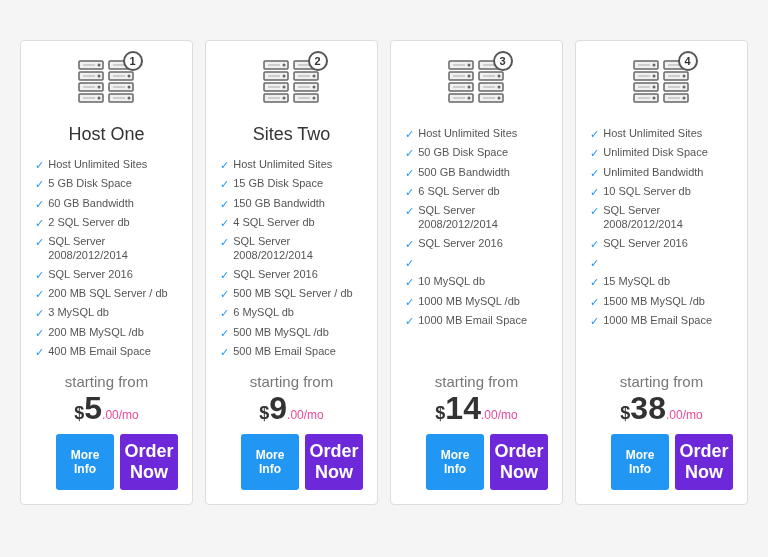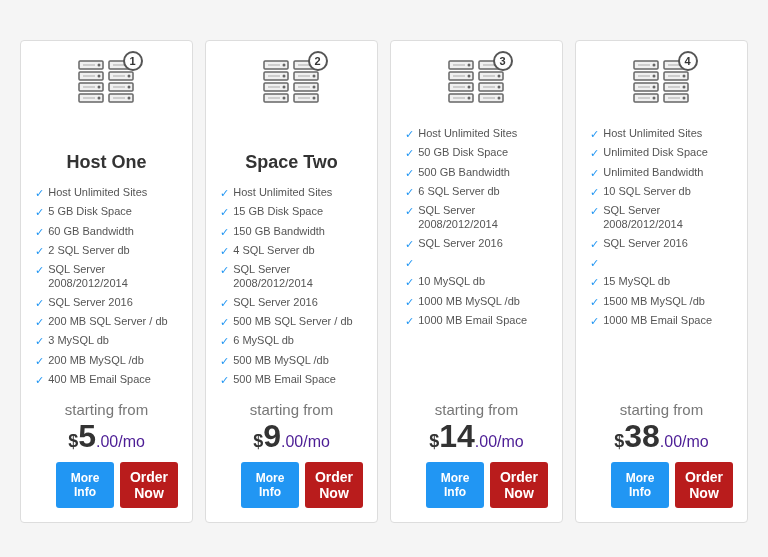--- a/index.html
+++ b/index.html
@@ -46,24 +46,23 @@
       background: #fff;
       display: flex;
       align-items: center;
       justify-content: center;
       font-size: 11px;
       font-weight: bold;
       color: #333;
     }
     .plan-name {
       font-size: 18px;
-      font-weight: bold;
+      font-weight: normal;
       color: #333;
       margin-bottom: 10px;
-      margin-top: 28px;
     }
     .features {
       list-style: none;
       width: 100%;
       margin-bottom: 12px;
       flex: 1;
     }
     .features li {
       font-size: 11px;
       color: #555;
@@ -98,22 +97,22 @@
       font-weight: bold;
       color: #333;
     }
     .price-main {
       font-size: 32px;
       font-weight: bold;
       color: #333;
       line-height: 1;
     }
     .price-cents {
-      font-size: 16px;
-      color: #4c1d95;
+      font-size: 12px;
+      color: #ec4899;
       text-align: right;
     }
     .buttons {
       display: flex;
       gap: 6px;
       width: 100%;
       padding-left: 21px;
     }
     .btn-more-info {
       flex: 1;
@@ -123,25 +122,25 @@
       border: none;
       border-radius: 3px;
       font-size: 12px;
       font-weight: bold;
       cursor: pointer;
       text-align: center;
     }
     .btn-order-now {
       flex: 1;
       padding: 7px 4px;
-      background: #b91c1c;
+      background: #6d28d9;
       color: #fff;
       border: none;
       border-radius: 3px;
-      font-size: 14px;
+      font-size: 18px;
       font-weight: bold;
       cursor: pointer;
       text-align: center;
     }
 
     
     .server-svg rect { fill: none; stroke: #555; stroke-width: 1.5; }
     .server-svg line { stroke: #555; stroke-width: 1; }
     .server-svg circle { fill: #555; }
   </style>
@@ -287,21 +286,21 @@
     <rect x="32" y="26" width="24" height="8" rx="1" style="fill:#f0f0f0;stroke:#666;stroke-width:1.5"></rect>
     <circle cx="52" cy="30" r="1.5" style="fill:#666"></circle>
     <line x1="36" y1="30" x2="48" y2="30" style="stroke:#aaa;stroke-width:1"></line>
 
     <rect x="32" y="37" width="24" height="8" rx="1" style="fill:#f0f0f0;stroke:#666;stroke-width:1.5"></rect>
     <circle cx="52" cy="41" r="1.5" style="fill:#666"></circle>
     <line x1="36" y1="41" x2="48" y2="41" style="stroke:#aaa;stroke-width:1"></line>
   </svg>
       <div class="badge">2</div>
     </div>
-    <div class="plan-name">Space Two</div>
+    <div class="plan-name">Sites Two</div>
     <ul class="features">
 
     <li>
       <span class="check-icon">✓</span>
       <span>Host Unlimited Sites</span>
     </li>
 
     <li>
       <span class="check-icon">✓</span>
       <span>15 GB Disk Space</span>

